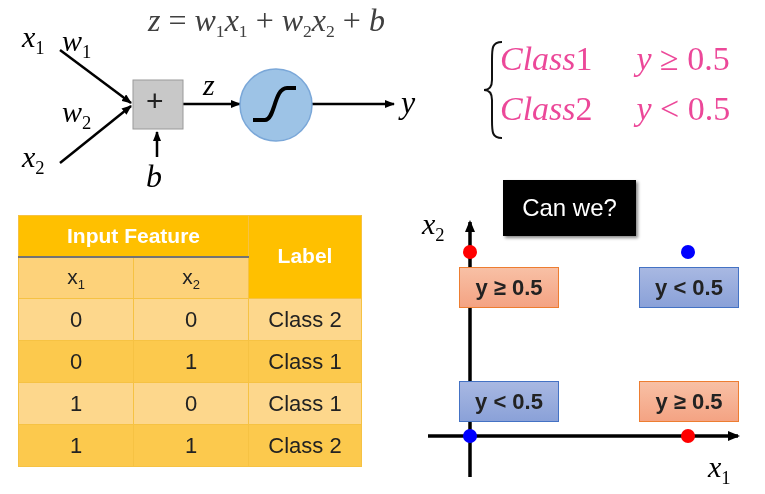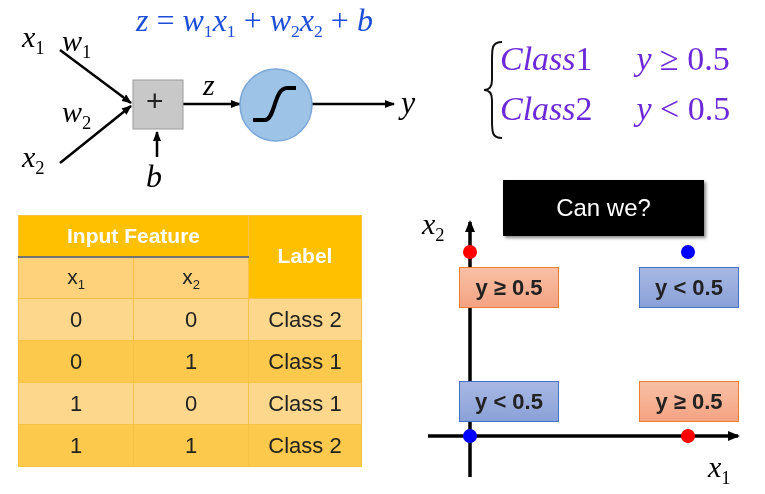--- a/index.html
+++ b/index.html
@@ -1,37 +1,37 @@
 <!DOCTYPE html>
 <html><head>
 <meta charset="utf-8">
 <style>
   html, body { margin:0; padding:0; background:#fff; }
   body { width:765px; height:494px; position:relative; overflow:hidden; font-family:"Liberation Sans", sans-serif; }
   .serif { font-family:"Liberation Serif", "DejaVu Serif", serif; font-style:italic; }
   .abs { position:absolute; }
   sub { font-size:0.62em; vertical-align:-0.35em; font-style:normal; }
-  .eq { left:136px; top:2px; font-size:32px; color:#1d4ed8; white-space:nowrap; }
+  .eq { left:148px; top:2px; font-size:32px; color:#404040; white-space:nowrap; }
   .eq sub { font-size:0.55em; }
   .cases { left:482px; top:40px; }
-  .case-row { position:absolute; left:18px; font-size:34px; color:#6d28d9; white-space:nowrap; }
+  .case-row { position:absolute; left:18px; font-size:34px; color:#ec4899; white-space:nowrap; }
   .case-row .cls { display:inline-block; width:128px; }
   .brace { left:0; top:0; width:22px; height:100px; }
 
   table.feat { position:absolute; left:18px; top:215px; border-collapse:collapse; font-size:22px; }
   table.feat td, table.feat th { border:1px solid #f6c243; text-align:center; padding:0; }
   th.hdr { background:#ffc000; color:#fff; font-weight:bold; font-size:21px; height:40px; }
   td.sub { background:#fdd27a; color:#222; height:40px; font-size:21px; }
   td.c { height:41px; color:#222; }
   tr.odd td { background:#fdd78c; }
   tr.even td { background:#fcc94d; }
   .c1 { width:114px; } .c2 { width:114px; } .c3 { width:112px; }
   .blue { color:#0000ff; } .red { color:#ff0000; }
 
-  .canwe { left:503px; top:180px; width:201px; height:56px; background:#000; color:#fff; font-size:24px; display:flex; align-items:center; justify-content:center; box-shadow:2px 2px 3px #888; }
+  .canwe { left:503px; top:180px; width:133px; height:56px; background:#000; color:#fff; font-size:24px; display:flex; align-items:center; justify-content:center; box-shadow:2px 2px 3px #888; }
   .box { position:absolute; height:41px; display:flex; align-items:center; justify-content:center; font-size:22px; color:#222; box-sizing:border-box; }
   .orange { background:linear-gradient(#f8c0a5, #f4a383); border:1.5px solid #ed7d31;font-weight:bold; }
   .bluebox { background:linear-gradient(#a8b8e2, #8aa1d8); border:1.5px solid #4472c4;font-weight:bold; }
   .dot { position:absolute; width:14px; height:14px; border-radius:50%; }
 </style>
 </head>
 <body>
 
 <div class="abs serif eq">
   <span>z</span>

